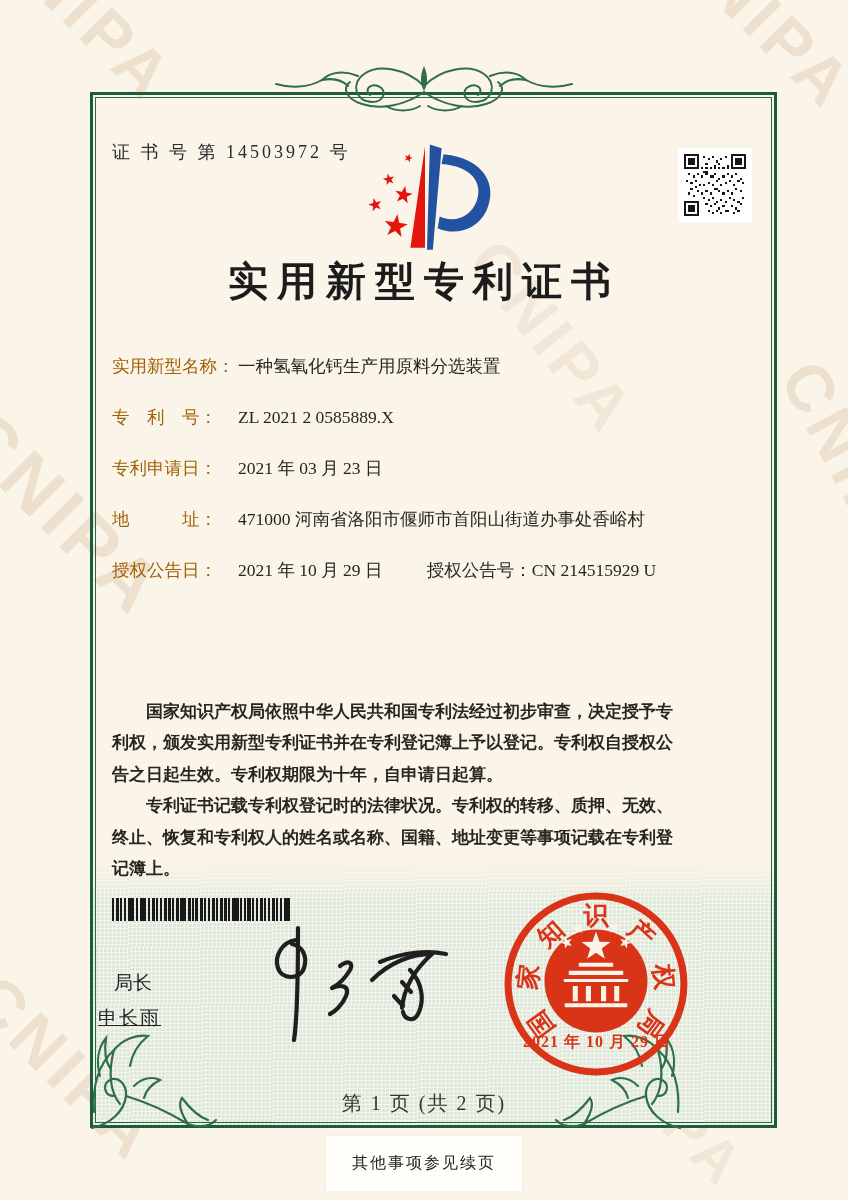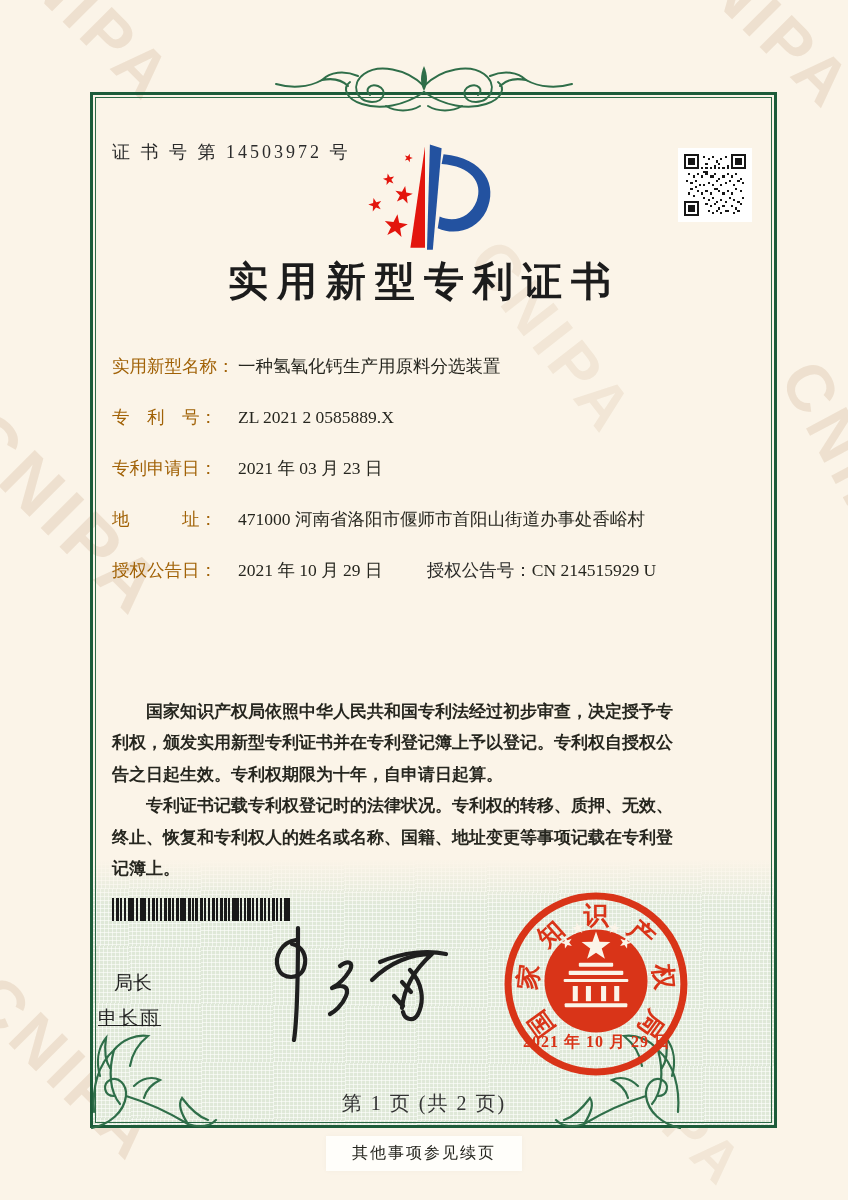--- a/index.html
+++ b/index.html
@@ -103,21 +103,21 @@
     position:absolute;left:492px;top:1032px;width:210px;text-align:center;z-index:6;
     color:#d93418;font-size:16px;font-weight:bold;letter-spacing:1px;
   }
 
   .page-info{
     position:absolute;left:0;top:1090px;width:100%;text-align:center;z-index:4;
     font-size:20px;letter-spacing:2px;color:#333;
   }
   .foot-note{
     position:absolute;left:50%;top:1136px;transform:translateX(-50%);z-index:4;
-    background:#fffefa;padding:7px 26px;font-size:16px;letter-spacing:2px;color:#26261f;
+    background:#fffefa;padding:17px 26px;font-size:16px;letter-spacing:2px;color:#26261f;
     box-shadow:0 0 6px rgba(0,0,0,0.03);
   }
 </style>
 </head>
 <body>
 
 <div class="page">
 
   <svg width="0" height="0" style="position:absolute">
     <defs>

